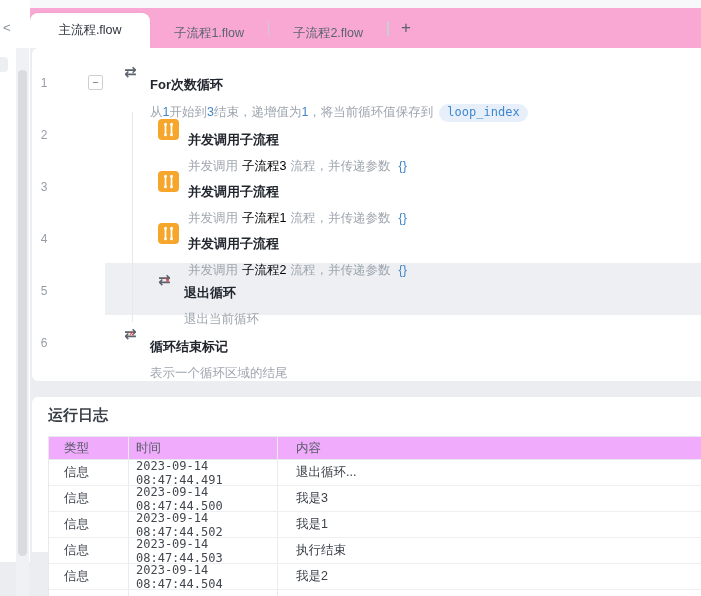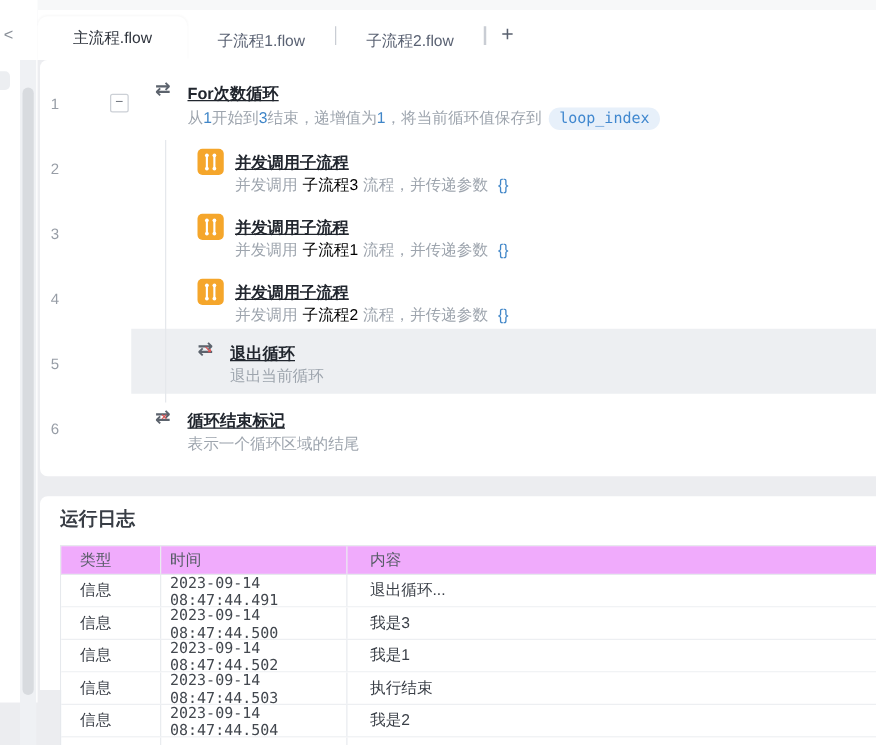--- a/index.html
+++ b/index.html
@@ -7,21 +7,21 @@
   body {
     position:relative;
     background:#ecedf0;
     font-family:"Liberation Sans","DejaVu Sans",sans-serif;
     -webkit-font-smoothing:antialiased;
   }
   .abs { position:absolute; }
 
   
   .top-strip { left:0; top:0; width:701px; height:8px; background:#f7f8f9; }
-  .tabbar { left:30px; top:8px; width:671px; height:40px; background:#ffffff; display:flex; align-items:flex-end; }
+  .tabbar { left:30px; top:8px; width:671px; height:40px; background:#f9a8d4; display:flex; align-items:flex-end; }
   .tab-active {
     width:120px; height:35px; background:#ffffff; border-radius:8px 8px 0 0;
     display:flex; align-items:center; justify-content:center;
     font-size:12.5px; color:#2e333c; box-shadow:0 -1px 2px rgba(0,0,0,0.03);
   }
   .tab {
     width:118px; height:30px; display:flex; align-items:center; justify-content:center;
     font-size:12.5px; color:#5a6273; cursor:default;
   }
   .tab-divider { width:1px; height:15px; background:#c9cdd4; margin-bottom:12px; }
@@ -50,22 +50,22 @@
   .step { position:absolute; display:flex; align-items:flex-start; }
   .step-ico-loop {
     position:relative; width:18px; height:16px; margin-right:8px;
     font-size:15px; line-height:15px; color:#5c636d; font-weight:bold;
   }
   .red-mark { position:absolute; left:5px; top:4px; font-size:8px; line-height:8px; color:#e05252; font-weight:bold; }
   .step-ico-orange {
     width:21px; height:21px; margin-right:9px; background:#f5a62b; border-radius:4px;
     display:flex; align-items:center; justify-content:center; flex:0 0 auto;
   }
-  .step-title { font-size:13px; font-weight:bold; color:#21262e; line-height:15px; margin-top:3px;text-decoration:underline; }
-  .step-sub { font-size:12.5px; color:#9ea5ae; line-height:15px; margin-top:4px; white-space:nowrap; }
+  .step-title { font-size:13px; font-weight:bold; color:#21262e; line-height:15px; margin-top:13px; }
+  .step-sub { font-size:12.5px; color:#9ea5ae; line-height:15px; margin-top:12px; white-space:nowrap; }
   .blue { color:#4086c8; }
   .sub-link { color:#000000; margin:0 4px; cursor:pointer; }
   .sub-braces { color:#4086c8; margin-left:8px; }
   .var-pill {
     display:inline-block; margin-left:6px; padding:1px 8px 2px;
     background:#e7f0fa; border-radius:9px;
     font-family:"DejaVu Sans Mono",monospace; font-size:12px; color:#3f87cf;
   }
 
   

